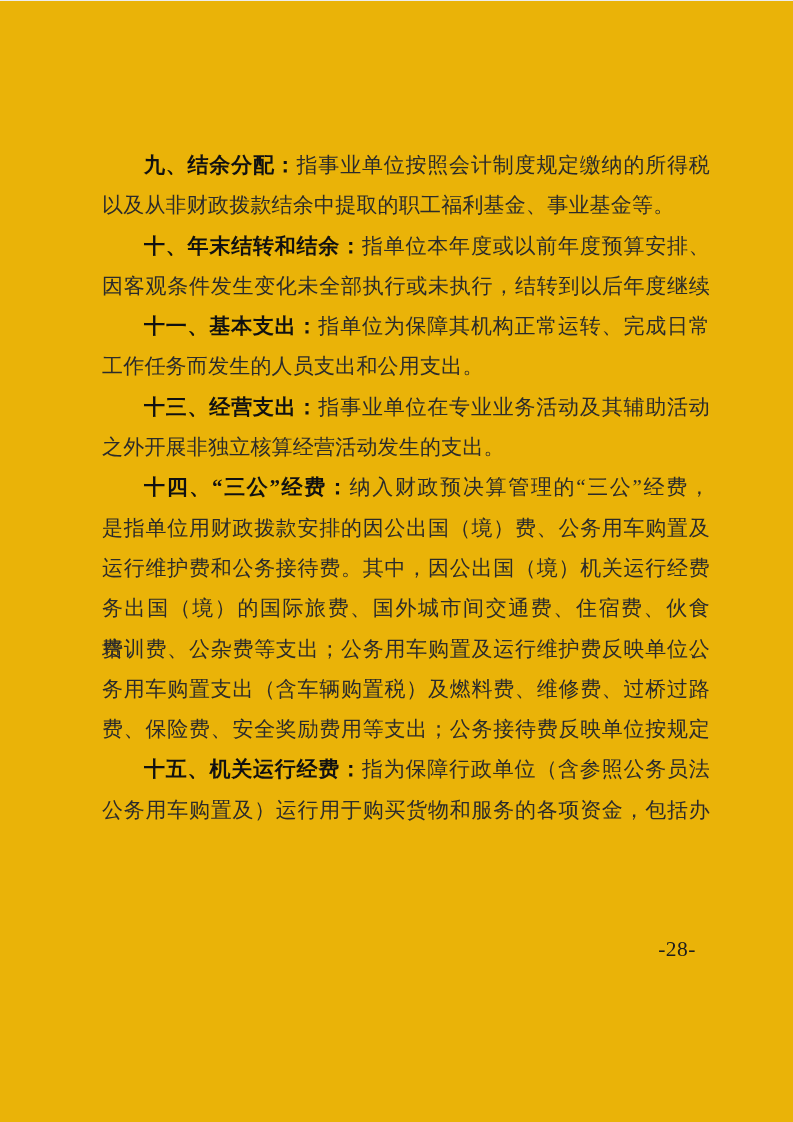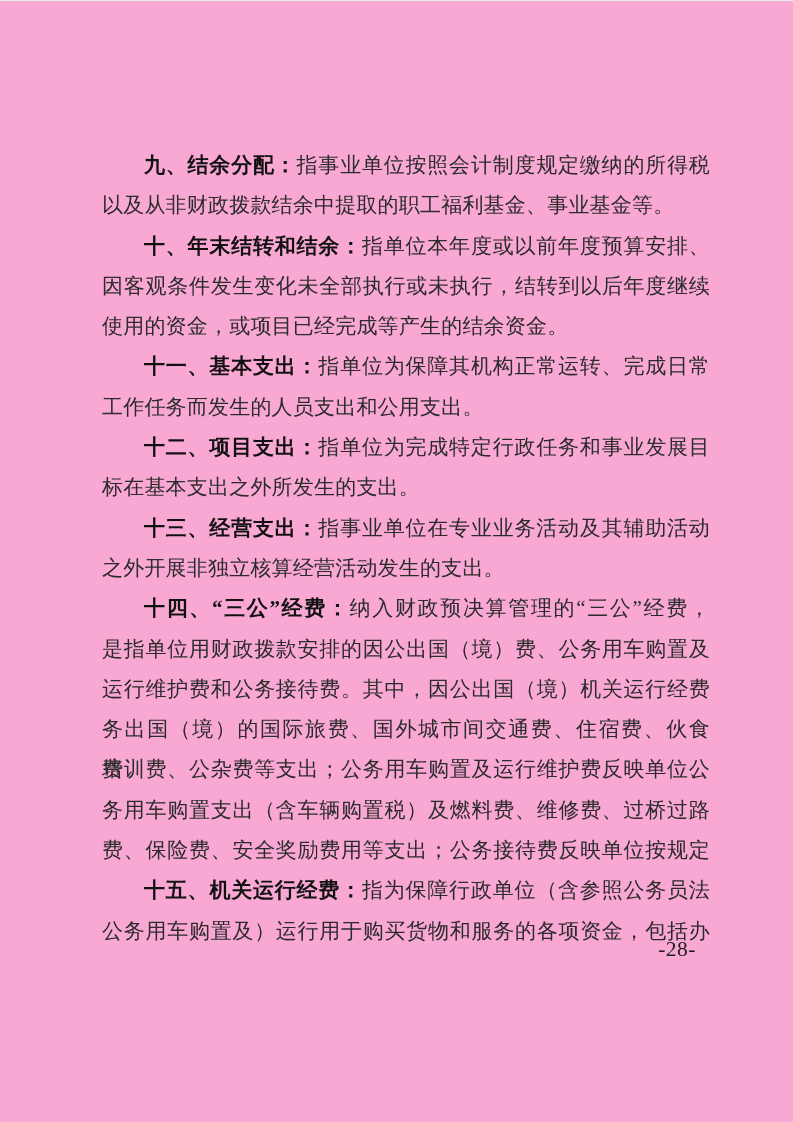--- a/index.html
+++ b/index.html
@@ -4,21 +4,21 @@
 <style>
   html, body {
     margin: 0;
     padding: 0;
     background: #ffffff;
   }
   .page {
     position: relative;
     width: 793px;
     height: 1122px;
-    background: #f9a8d4;
+    background: #eab308;
     overflow: hidden;
     font-family: "Liberation Serif", "DejaVu Serif", serif;
     color: #262626;
     border-top: 1px solid #ededed;
     box-sizing: border-box;
   }
   .content {
     position: absolute;
     left: 102px;
     top: 144px;
@@ -66,29 +66,24 @@
 
 <div class="page">
   <div class="content">
       <div class="para">
         <div class="line first fill"><span class="para-heading">九、结余分配：</span><span>指事业单位按照会计制度规定缴纳的所得税</span></div>
         <div class="line last">以及从非财政拨款结余中提取的职工福利基金、事业基金等。</div>
       </div>
       <div class="para">
         <div class="line first fill"><span class="para-heading">十、年末结转和结余：</span><span>指单位本年度或以前年度预算安排、</span></div>
         <div class="line fill">因客观条件发生变化未全部执行或未执行，结转到以后年度继续</div>
-        <div class="line last">使用的资金，或项目已经完成等产生的结余资金。</div>
       </div>
       <div class="para">
         <div class="line first fill"><span class="para-heading">十一、基本支出：</span><span>指单位为保障其机构正常运转、完成日常</span></div>
         <div class="line last">工作任务而发生的人员支出和公用支出。</div>
-      </div>
-      <div class="para">
-        <div class="line first fill"><span class="para-heading">十二、项目支出：</span><span>指单位为完成特定行政任务和事业发展目</span></div>
-        <div class="line last">标在基本支出之外所发生的支出。</div>
       </div>
       <div class="para">
         <div class="line first fill"><span class="para-heading">十三、经营支出：</span><span>指事业单位在专业业务活动及其辅助活动</span></div>
         <div class="line last">之外开展非独立核算经营活动发生的支出。</div>
       </div>
       <div class="para">
         <div class="line first fill"><span class="para-heading">十四、“三公”经费：</span><span>纳入财政预决算管理的“三公”经费，</span></div>
         <div class="line fill">是指单位用财政拨款安排的因公出国（境）费、公务用车购置及</div>
         <div class="line fill">运行维护费和公务接待费。其中，因公出国（境）机关运行经费</div>
         <div class="line fill">务出国（境）的国际旅费、国外城市间交通费、住宿费、伙食费、</div>

